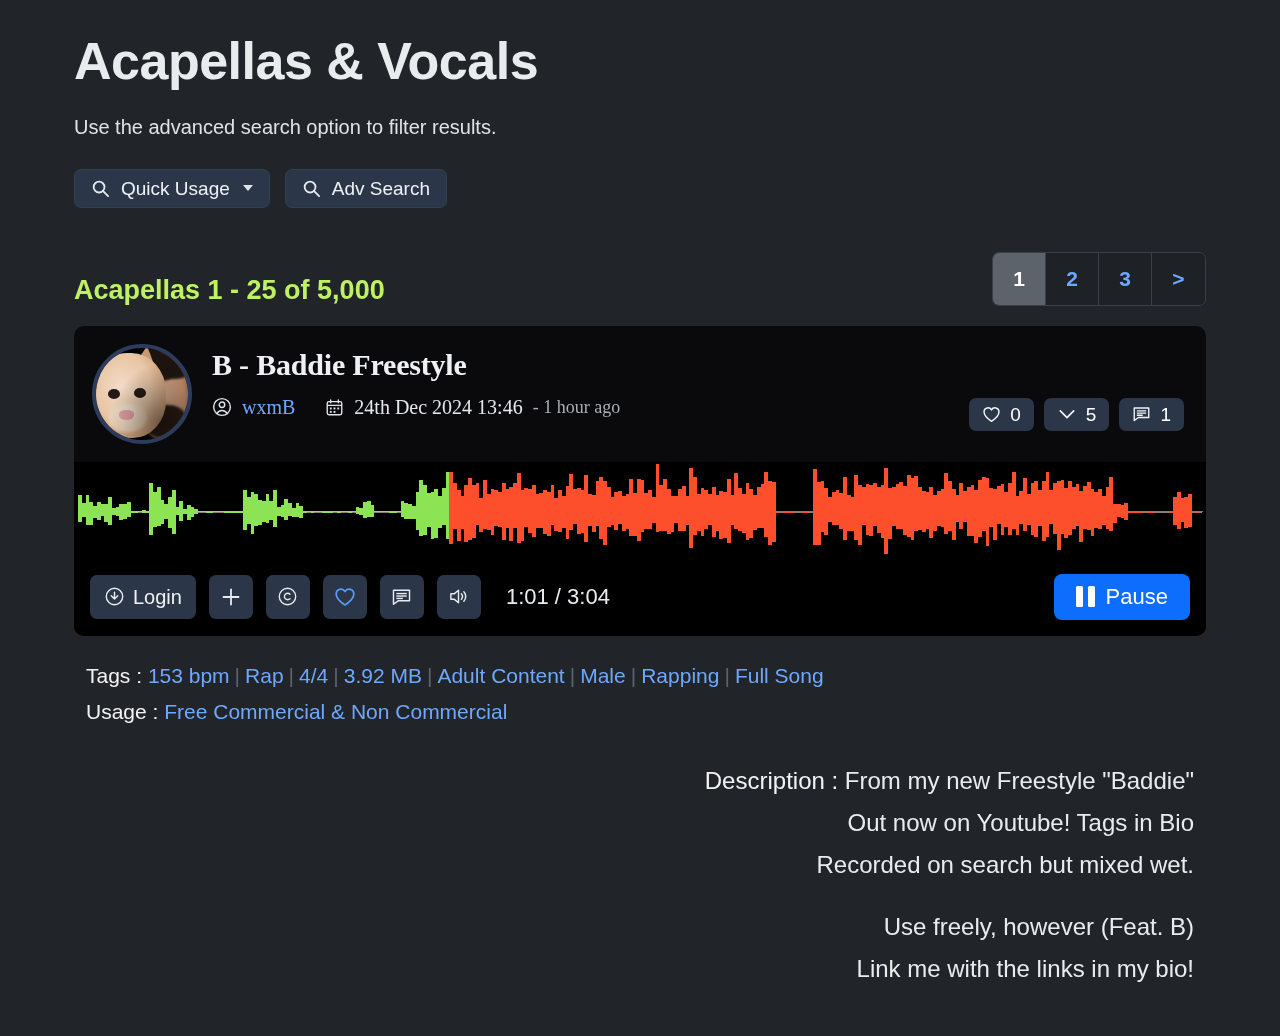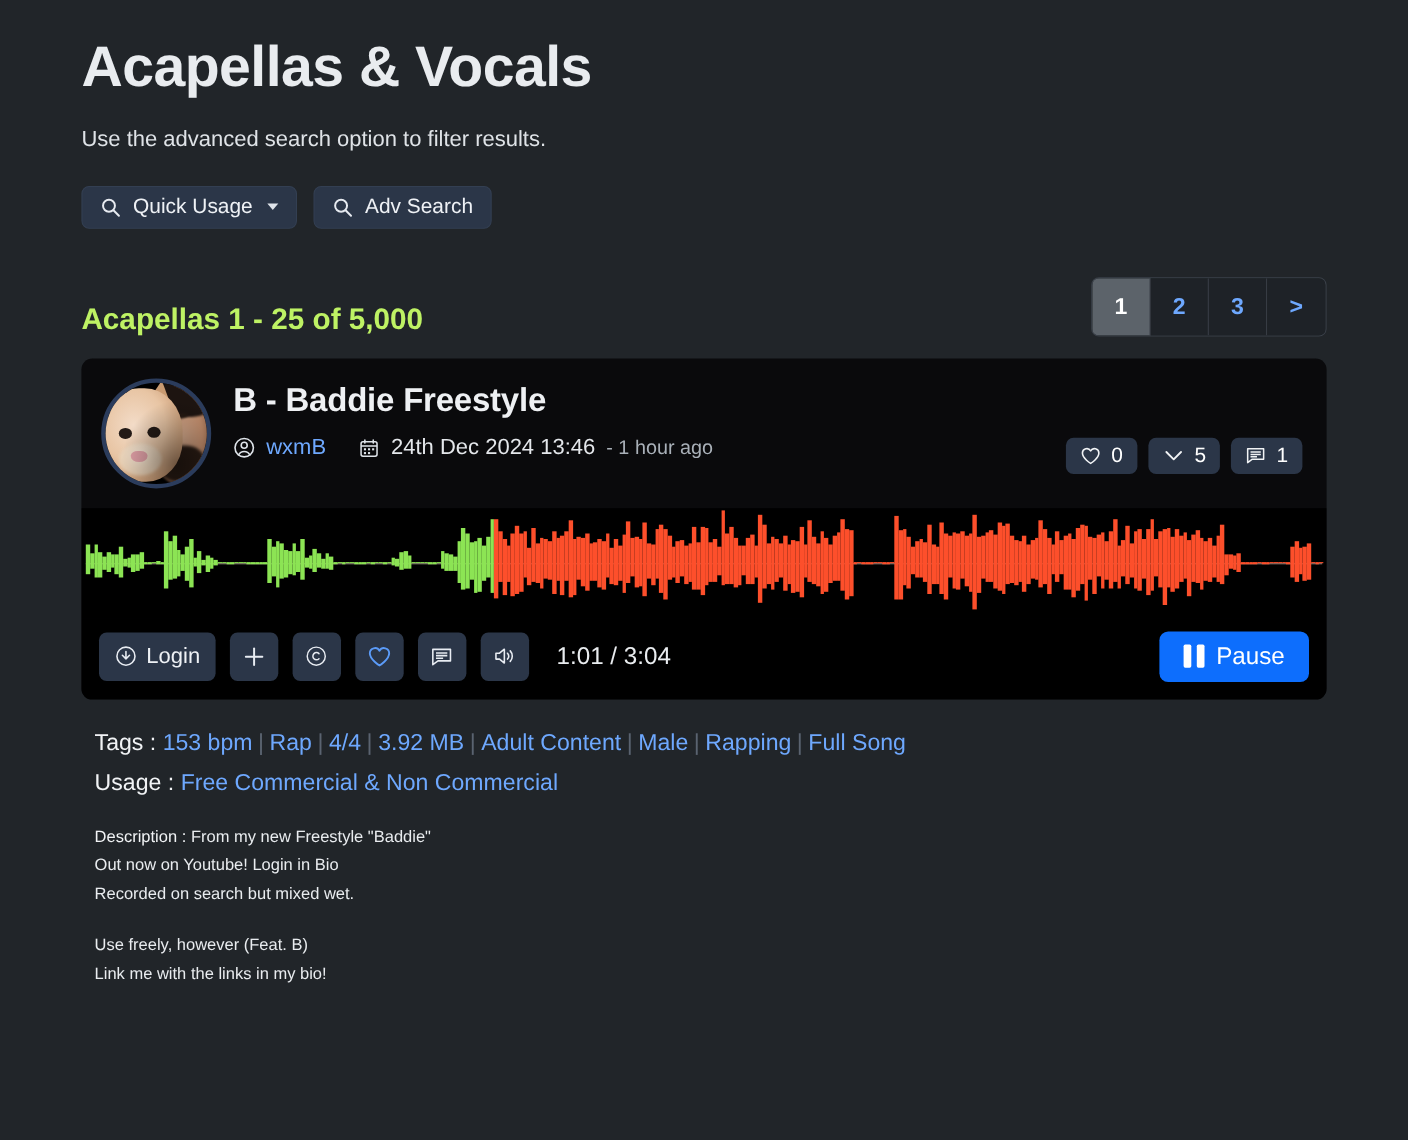--- a/index.html
+++ b/index.html
@@ -100,21 +100,21 @@
   }
   .a-hair { position: absolute; right: -6%; top: -4%; width: 56%; height: 38%;
     background: #1d1410; border-radius: 50% 50% 38% 40%; filter: blur(1px); }
   .a-brow { position: absolute; right: 18%; top: 31%; width: 34%; height: 7%;
     background: #241812; border-radius: 40%; filter: blur(0.8px); transform: rotate(-7deg); }
   .a-beard { position: absolute; right: 2%; bottom: 2%; width: 48%; height: 36%;
     background: #2a1c14; border-radius: 40% 40% 50% 50%; filter: blur(1.3px); }
   .a-shade { position: absolute; inset: 0; background:
       radial-gradient(ellipse at 70% 80%, rgba(0,0,0,.45) 0%, rgba(0,0,0,0) 55%); }
 
-  .head-text { padding-left: 20px; padding-top: 4px; flex: 1 1 auto; min-width: 0; }
+  .head-text { padding-left: 20px; padding-top: 4px; flex: 1 1 auto; min-width: 0; font-family: Liberation Serif, serif; }
   .track-title {
     font-size: 30px; font-weight: 700; color: #eef0f3; letter-spacing: -0.2px;
   }
   .meta-row {
     margin-top: 14px; display: flex; align-items: center; gap: 10px;
     font-size: 20px; color: #e4e7eb; flex-wrap: nowrap;
   }
   .meta-user { color: #6ea8fe; cursor: pointer; }
   .meta-sep { display: inline-block; width: 10px; }
   .meta-ago { color: #a9b0b8; font-size: 18px; }
@@ -164,21 +164,21 @@
   }
   .pause-glyph { display: inline-flex; gap: 5px; }
   .pause-glyph b { display: block; width: 7px; height: 21px; background: #fff; border-radius: 1.5px; }
 
   
   .info { padding: 22px 12px 0 12px; }
   .info-line { font-size: 21px; line-height: 1.72; color: #e9ecef; }
   .lbl { color: #f1f3f5; }
   .lnk { color: #6ea8fe; cursor: pointer; }
   .pipe { color: #5a6370; padding: 0 5px; }
-  .desc { margin-top: 18px; font-size: 15px; line-height: 1.74; color: #e9ecef; }
+  .desc { margin-top: 30px; font-size: 24px; line-height: 1.74; color: #e9ecef; text-align: right; }
   .desc .blank { display: block; height: 21px; }
 </style>
 </head>
 <body>
 
 <div class="page">
 
   <h1 class="page-title">Acapellas &amp; Vocals</h1>
   <div class="subtitle">Use the advanced search option to filter results.</div>
 
@@ -1285,20 +1285,20 @@
     <div class="info-line">
       <span class="lbl">Usage :</span>
       <span class="lnk">Free Commercial &amp; Non Commercial</span>
     </div>
 
     <div class="desc">
       <div>
         <span class="lbl">Description :</span>
         <span>From my new Freestyle "Baddie"</span>
       </div>
-      <div>Out now on Youtube! Login in Bio</div>
+      <div>Out now on Youtube! Tags in Bio</div>
       <div>Recorded on search but mixed wet.</div>
       <span class="blank"></span>
       <div>Use freely, however (Feat. B)</div>
       <div>Link me with the links in my bio!</div>
     </div>
   </div>
 </div>
 
 </body></html>

